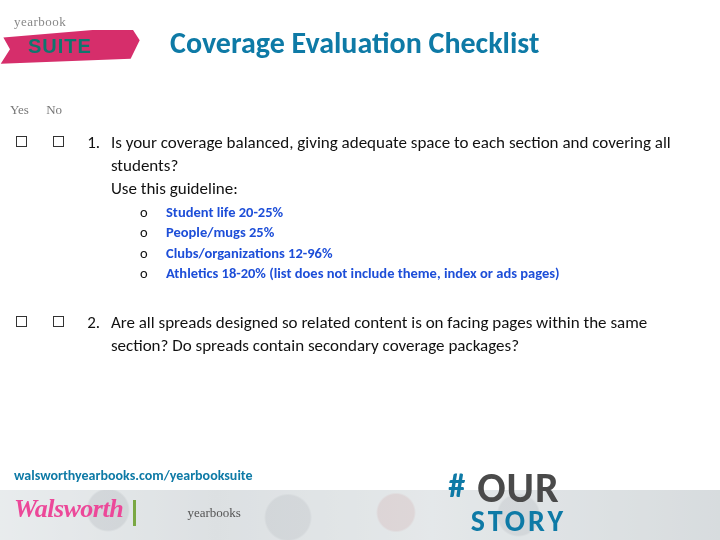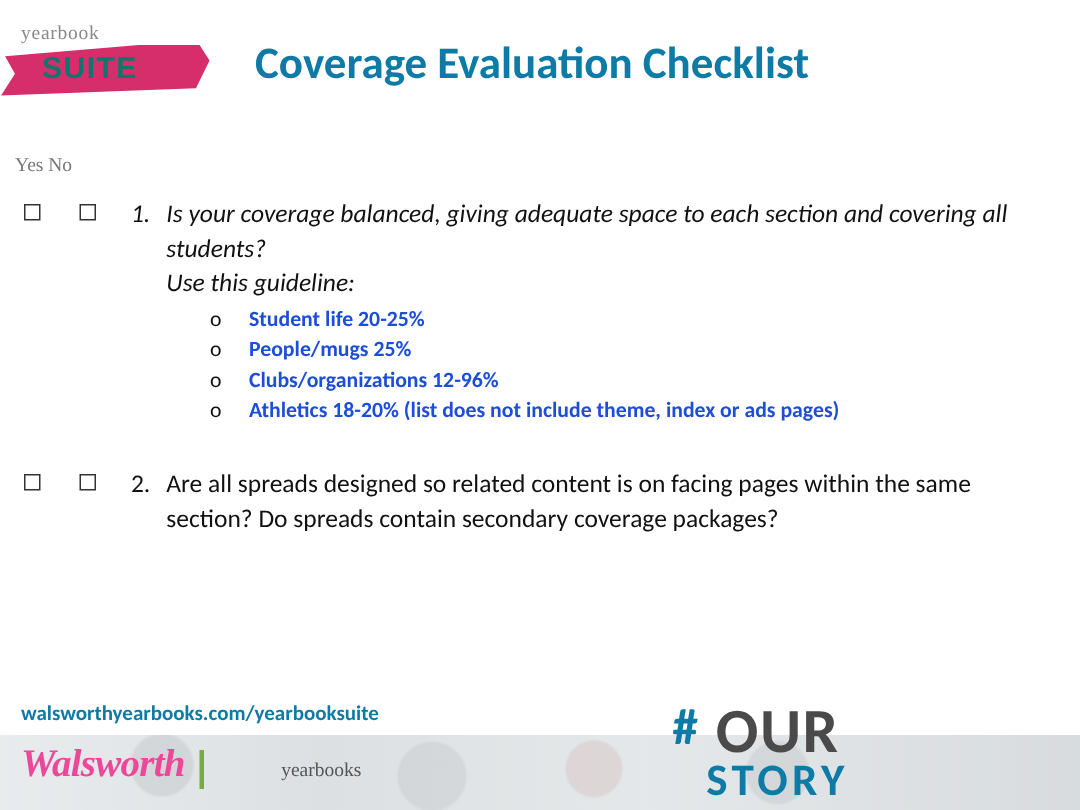--- a/index.html
+++ b/index.html
@@ -12,25 +12,25 @@
   .logo-banner { position: absolute; top: 22px; left: 0; }
   .logo-banner svg { display: block; }
   .logo-banner-text { position: absolute; top: 27px; left: 28px; color: #0f766e; font-weight: 900; font-size: 20px; letter-spacing: 1px; font-family: Arial, sans-serif; }
 
   
   .title { position: absolute; top: 24px; left: 170px; font-size: 30px; font-weight: 700; color: #0e7aa6; }
 
   
   .yesno { position: absolute; top: 102px; left: 10px; font-size: 13px; color: #777; font-family: Georgia, serif; }
   .yesno span { display: inline-block; }
-  .yesno .yes { }
+  .yesno .yes { margin-right: 14px; }
 
   
   .row { position: absolute; left: 16px; width: 690px; }
-  .row.r1 { top: 132px; font-style: italic; }
+  .row.r1 { top: 132px; }
   .row.r2 { top: 312px; }
   .cb { width: 11px; height: 11px; border: 1.2px solid #333; display: inline-block; vertical-align: top; margin-top: 4px; }
   .cb.no { margin-left: 22px; }
   .qnum { display: inline-block; vertical-align: top; margin-left: 20px; font-size: 17px; font-weight: 400; color: #111; width: 20px; }
   .qtext { display: inline-block; vertical-align: top; font-size: 17px; line-height: 1.35; color: #111; width: 575px; }
 
   
   .bullets { position: absolute; left: 140px; top: 202px; }
   .bullets li { list-style: none; font-size: 14.5px; font-weight: 600; color: #1d4ed8; line-height: 1.4; }
   .bullets li::before { content: "o"; font-weight: 400; display: inline-block; width: 26px; color: #111; }

